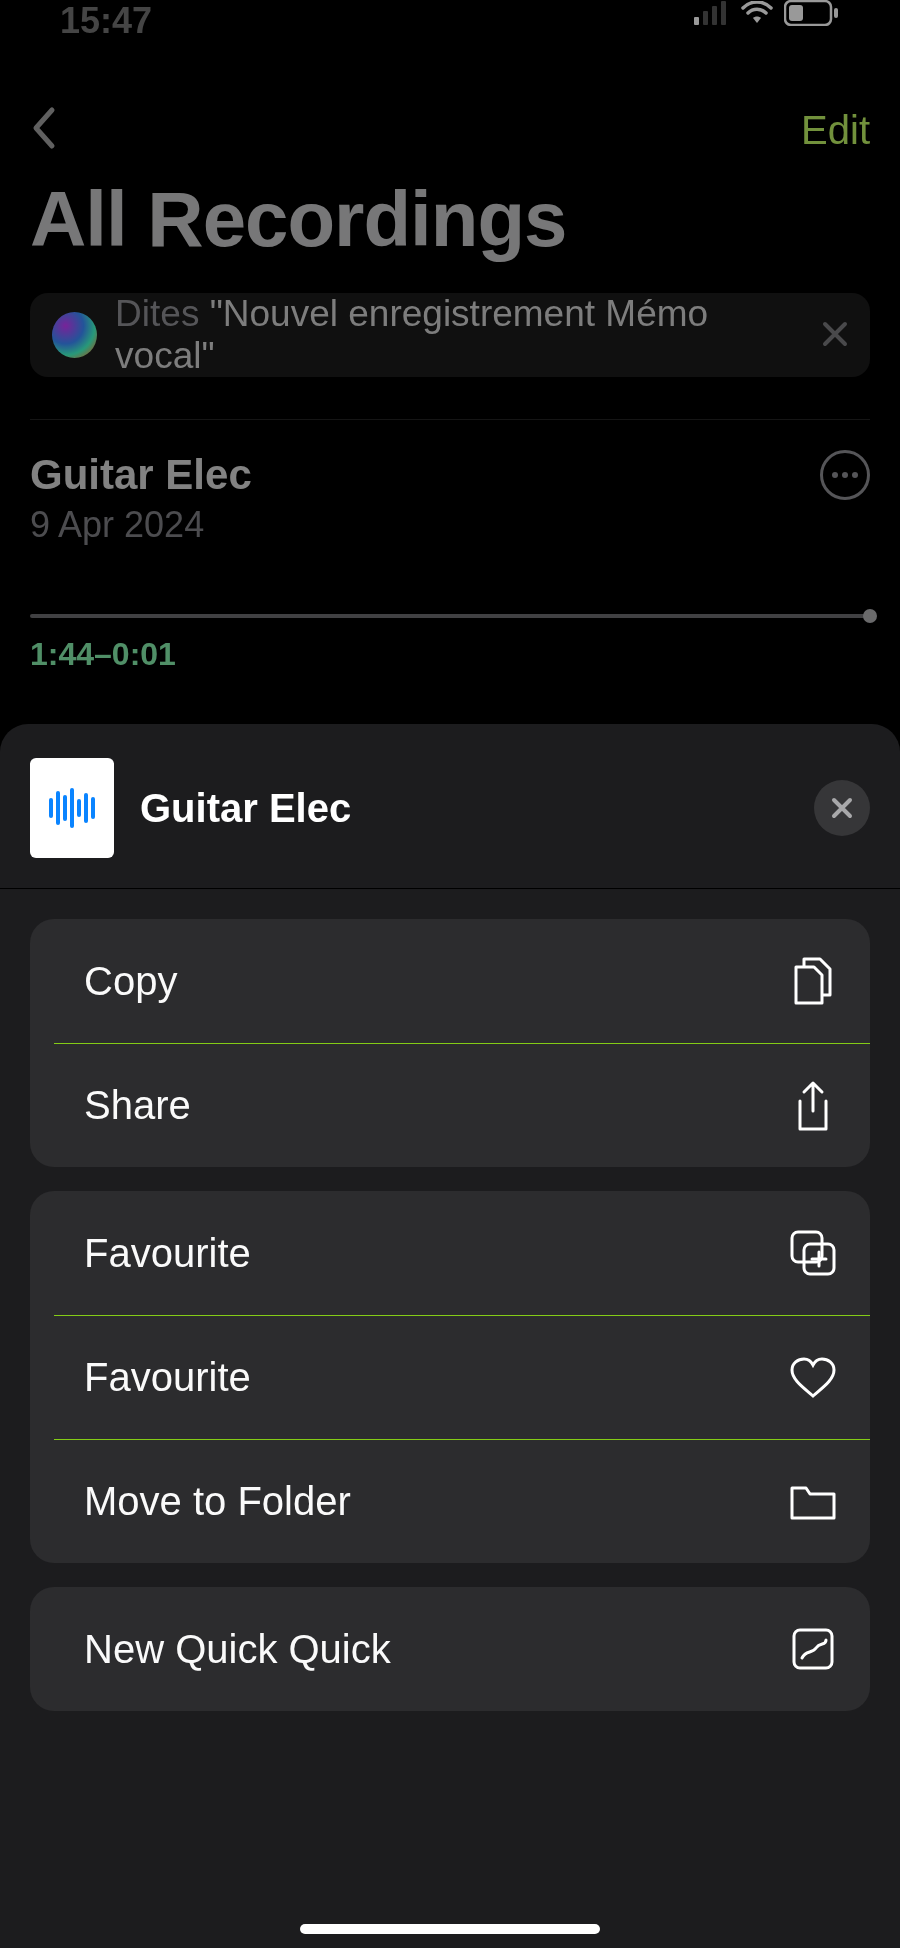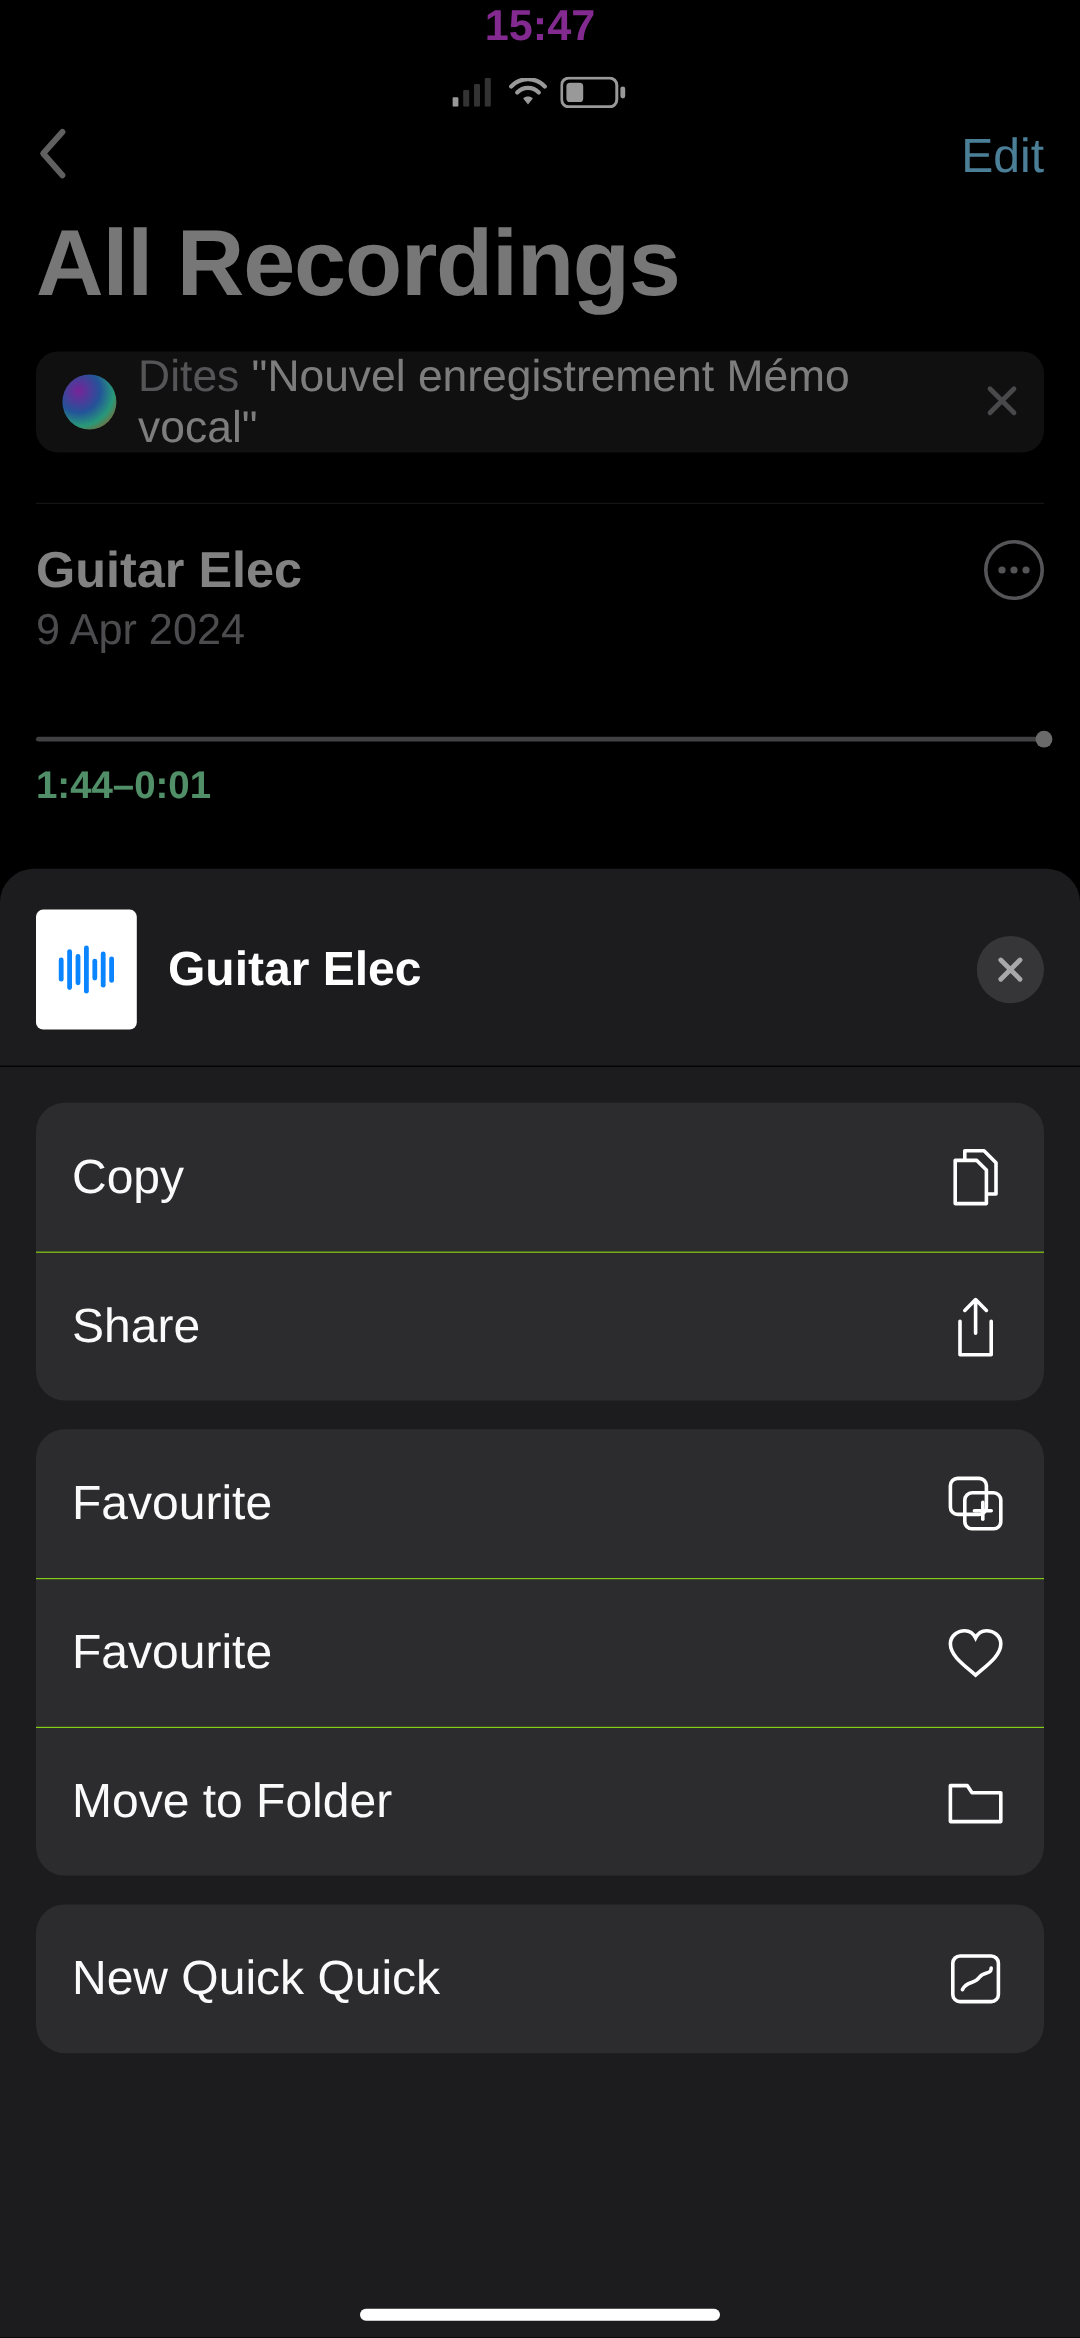--- a/index.html
+++ b/index.html
@@ -21,43 +21,42 @@
     padding: 0 30px;
   }
   .bg-dim {
     filter: brightness(0.6);
   }
 
   
   .status-bar {
     display: flex;
     justify-content: space-between;
-    align-items: center;
+    align-items: flex-start;
     height: 90px;
     padding: 0 30px;
     font-size: 36px;
     font-weight: 600;
-    color: #d946ef;
-    flex-direction: column;
+    color: #737373;
   }
   .status-icons { display: flex; align-items: center; gap: 10px; }
   .status-icons svg { display: block; }
 
   
   .nav-row {
     display: flex;
     justify-content: space-between;
     align-items: center;
     height: 80px;
     padding: 0 0px;
   }
   .nav-back svg { stroke: #a0a0a0; }
   .nav-edit {
     font-size: 40px;
-    color: #7dd3fc;
+    color: #bef264;
   }
 
   
   .page-title {
     font-size: 78px;
     font-weight: 700;
     color: #c6c6c8;
     margin-top: 4px;
     letter-spacing: -1px;
   }
@@ -289,20 +288,21 @@
     margin-bottom: 24px;
   }
   .action-row {
     display: flex;
     align-items: center;
     justify-content: space-between;
     padding: 2px 30px;
     height: 124px;
     font-size: 40px;
     color: #fafafa;
+    margin-left: 24px;
   }
   .action-row + .action-row {
     border-top: 1px solid #84cc16;
   }
   .action-row .ic {
     width: 54px; height: 54px;
     display: flex; align-items: center; justify-content: center;
   }
 
   

